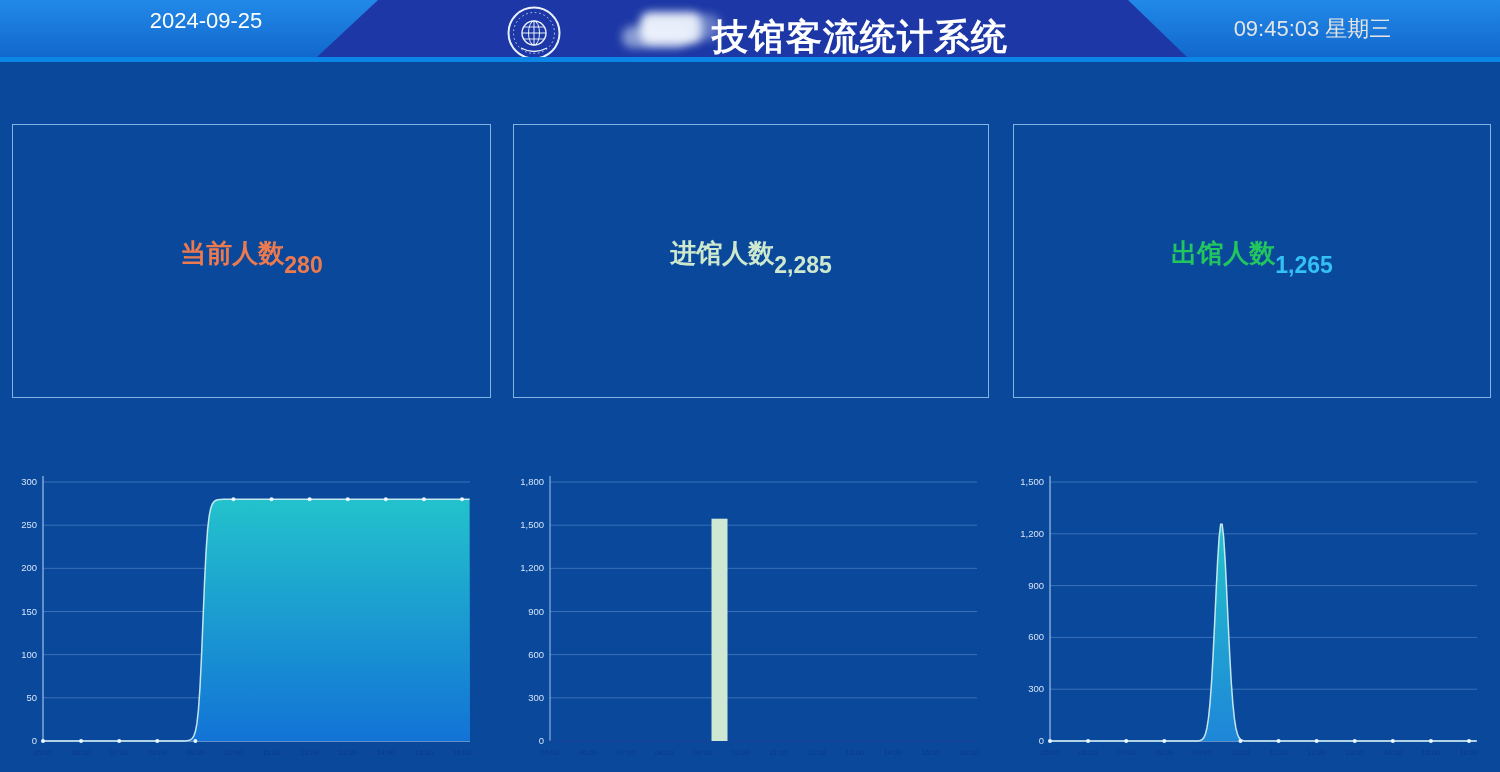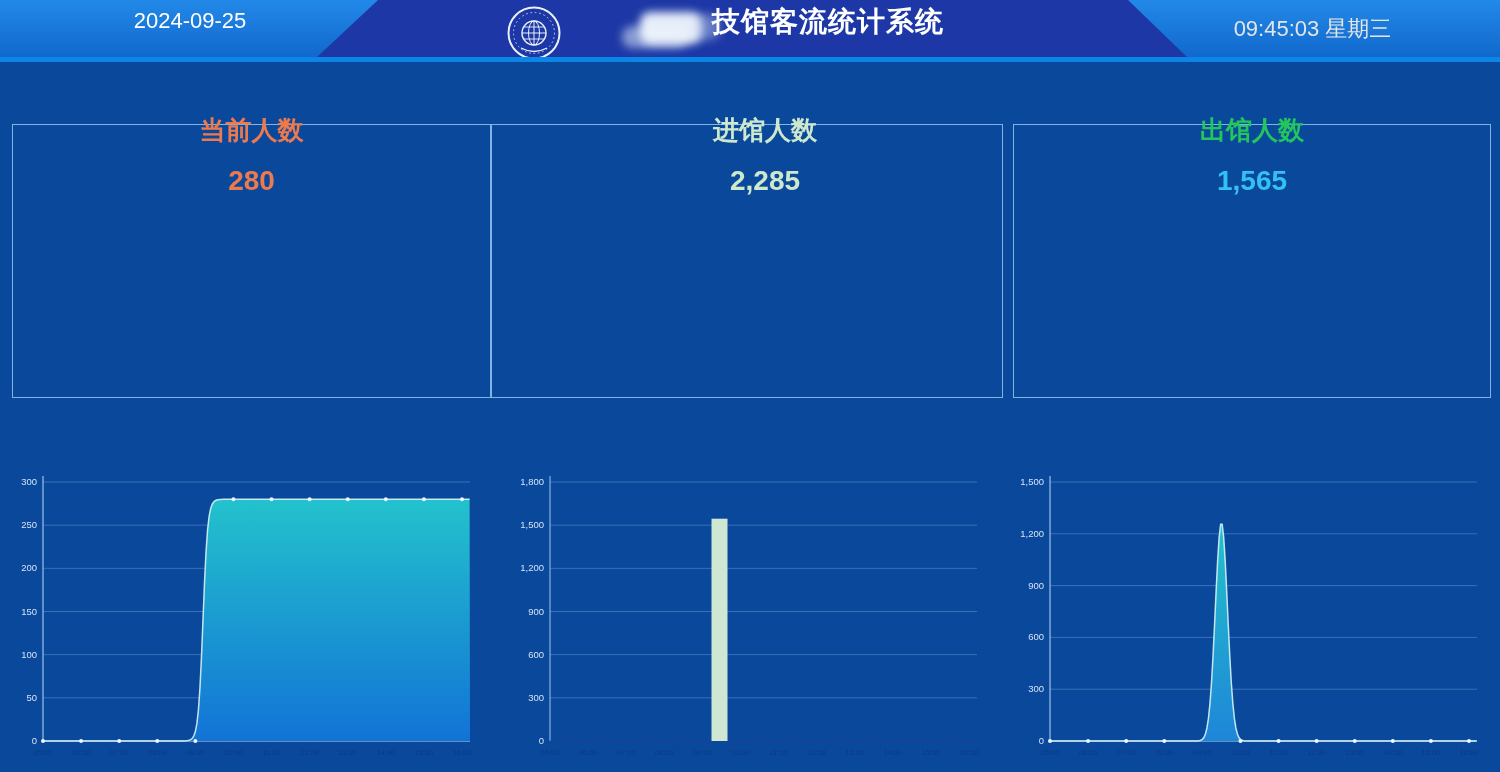--- a/index.html
+++ b/index.html
@@ -12,41 +12,41 @@
   
   .header{position:absolute;left:0;top:0;width:1500px;height:57px;background:#1d38a6;}
   .header-left-seg{position:absolute;left:0;top:0;width:1500px;height:57px;
     background:linear-gradient(180deg,#2289e8 0%,#1briefly 100%);
     background:linear-gradient(180deg,#2289e8 0%,#1168cc 100%);
     clip-path:polygon(0 0,378px 0,317px 100%,0 100%);}
   .header-right-seg{position:absolute;left:0;top:0;width:1500px;height:57px;
     background:linear-gradient(180deg,#2289e8 0%,#1168cc 100%);
     clip-path:polygon(1128px 0,100% 0,100% 100%,1187px 100%);}
   .header-strip{position:absolute;left:0;top:57px;width:1500px;height:5px;background:#0b85e6;}
-  .header-date{position:absolute;left:10px;top:0;width:360px;height:41px;
+  .header-date{position:absolute;left:26px;top:0;width:360px;height:41px;
     display:flex;align-items:center;justify-content:center;
     color:#fff;font-size:22px;}
   .header-clock{position:absolute;left:1135px;top:0;width:355px;height:57px;
     display:flex;align-items:center;justify-content:center;
     color:#e5e5e5;font-size:22px;}
   .logo{position:absolute;left:506px;top:5px;width:56px;height:56px;}
-  .app-title{position:absolute;left:712px;top:3px;color:#fff;font-size:28px;
+  .app-title{position:absolute;left:712px;top:13px;color:#fff;font-size:36px;
     font-weight:bold;letter-spacing:1px;white-space:nowrap;font-family:Liberation Serif, serif;}
   .redact{position:absolute;border-radius:10px;filter:blur(4px);}
   .redact-a{left:622px;top:26px;width:66px;height:22px;background:rgba(225,236,250,0.55);}
   .redact-b{left:640px;top:12px;width:62px;height:32px;background:rgba(240,246,253,0.95);}
   .redact-c{left:694px;top:14px;width:26px;height:26px;background:rgba(210,224,244,0.40);}
   
   .card{position:absolute;top:124px;height:272px;border:1px solid rgba(150,200,242,0.85);
-    display:flex;flex-direction:column;align-items:center;justify-content:flex-start;}
+    display:flex;flex-direction:row;align-items:center;justify-content:center;}
   .card1{left:12px;width:477px;}
-  .card2{left:491px;width:474px;padding-left:36px;}
+  .card2{left:513px;width:474px;}
   .card3{left:1013px;width:476px;}
   .stat-label{font-size:26px;font-weight:bold;line-height:1;transform:translateY(-8px);}
-  .stat-value{font-size:28px;font-weight:bold;line-height:1;margin-top:24px;transform:translateY(-8px);}
+  .stat-value{font-size:23px;font-weight:bold;line-height:1;margin-top:24px;transform:translateY(-8px);}
   
   .chart-panel{position:absolute;top:466px;width:472px;height:296px;}
   .cp1{left:8px;}
   .cp2{left:515px;}
   .cp3{left:1015px;}
   .chart-panel svg{display:block;}
 </style>
 </head>
 <body>
 
@@ -81,21 +81,21 @@
 <div class="card card1">
   <div class="stat-label" style="color: rgb(237, 122, 78);">当前人数</div>
   <div class="stat-value" style="color: rgb(237, 122, 78);">280</div>
 </div>
 <div class="card card2">
   <div class="stat-label" style="color: rgb(205, 232, 205);">进馆人数</div>
   <div class="stat-value" style="color: rgb(205, 232, 205);">2,285</div>
 </div>
 <div class="card card3">
   <div class="stat-label" style="color: #22c55e;">出馆人数</div>
-  <div class="stat-value" style="color: rgb(51, 193, 244);">1,565</div>
+  <div class="stat-value" style="color: rgb(51, 193, 244);">1,265</div>
 </div>
 
 <div class="chart-panel cp1">
     <svg width="472" height="296" viewBox="0 0 472 296">
       <defs>
         <linearGradient id="g0" x1="0" y1="0" x2="0" y2="1">
       <stop offset="0" stop-color="#23c2cc"></stop>
       <stop offset="1" stop-color="#1273d6"></stop>
         </linearGradient>
       </defs>

